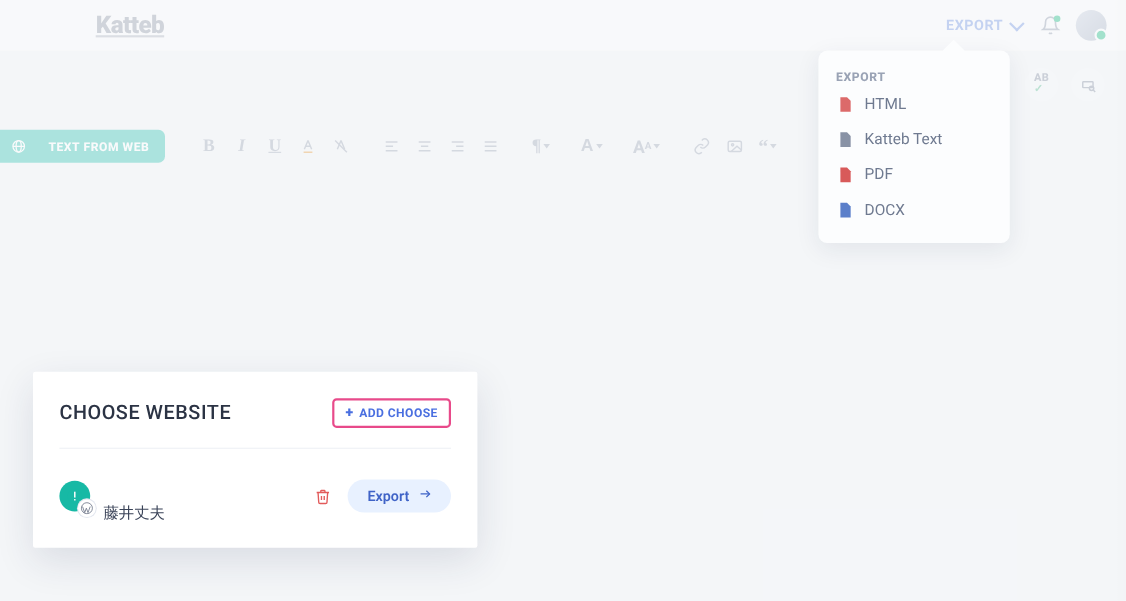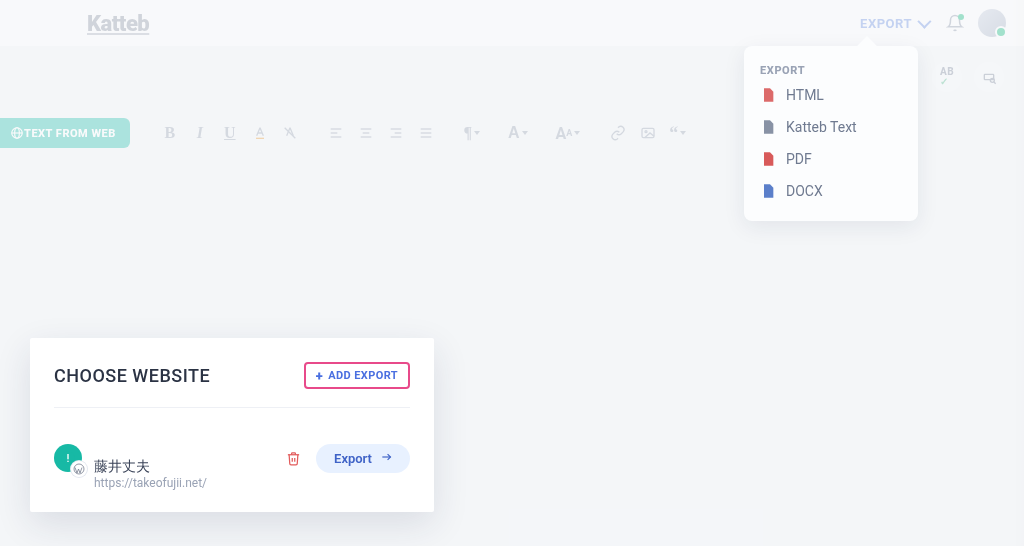--- a/index.html
+++ b/index.html
@@ -105,21 +105,21 @@
   .toolbar {
     position: absolute; top: 118px; left: 0;
     display:flex; align-items:center; gap:4px;
     padding-left: 0;
     z-index:3;
   }
   .pill-textweb {
     background:#3ec6b7; color:#fff;
     height:30px; padding:0 14px 0 10px;
     border-radius:0 6px 6px 0;
-    display:inline-flex; align-items:center; gap:0;
+    display:inline-flex; align-items:center; gap:20px;
     font-size:11px; font-weight:800; letter-spacing:0.5px;
   }
   .pill-textweb svg { width:14px; height:14px; }
   .tb-group { display:flex; align-items:center; gap:2px; margin-left:22px; }
   .tb-btn {
     width:28px; height:28px; display:flex; align-items:center; justify-content:center;
     color:#a4acbc; font-weight:700; border-radius:4px;
     font-family: Georgia, serif;
   }
   .tb-btn svg { width:16px; height:16px; }
@@ -353,40 +353,39 @@
   </div>
 </div>
 
 <div class="overlay-dim"></div>
 
 <div class="modal">
   <div class="modal-header">
     <div class="modal-title">CHOOSE WEBSITE</div>
     <div class="add-website">
       <span class="plus">+</span>
-      <span>ADD EXPORT</span>
+      <span>ADD CHOOSE</span>
     </div>
   </div>
   <div class="site-row">
     <div class="site-avatar">
       <svg viewBox="0 0 24 24" fill="#fff">
           <circle cx="12" cy="12" r="10" fill="#17b9a5"></circle>
           <rect x="11" y="6" width="2" height="8" fill="#fff"></rect>
           <rect x="11" y="16" width="2" height="2" fill="#fff"></rect>
         </svg>
       <span class="wp">
         <svg viewBox="0 0 24 24" fill="currentColor">
             <circle cx="12" cy="12" r="10" fill="none" stroke="currentColor" stroke-width="1.5"></circle>
             <path d="M4 9l4 11 3-8 3 8 4-11" fill="none" stroke="currentColor" stroke-width="1.5"></path>
           </svg>
       </span>
     </div>
     <div class="site-text">
       <div class="site-name">藤井丈夫</div>
-      <div class="site-url">https://takeofujii.net/</div>
     </div>
     <div class="trash">
       <svg viewBox="0 0 24 24" fill="none" stroke="currentColor" stroke-width="2">
           <polyline points="3 6 5 6 21 6"></polyline>
           <path d="M19 6l-1 14a2 2 0 01-2 2H8a2 2 0 01-2-2L5 6"></path>
           <path d="M10 11v6M14 11v6"></path>
           <path d="M9 6V4a1 1 0 011-1h4a1 1 0 011 1v2"></path>
         </svg>
     </div>
     <div class="export-pill">

